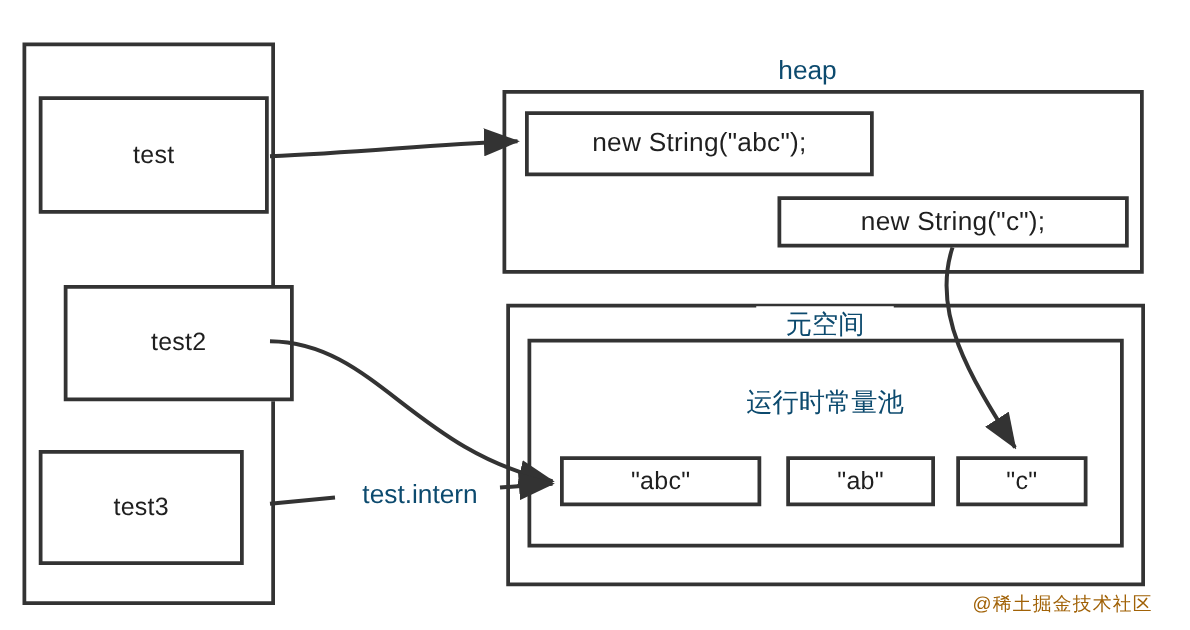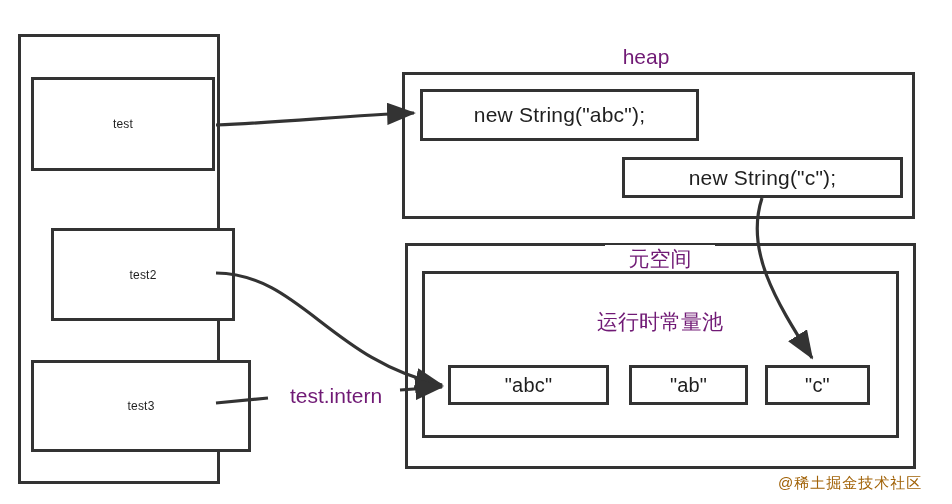--- a/index.html
+++ b/index.html
@@ -24,31 +24,31 @@
     align-items: center;
     justify-content: center;
   }
   .box-label {
     color: #1f1f1f;
     white-space: nowrap;
     letter-spacing: 0.2px;
   }
   .plain-label {
     position: absolute;
-    color: #701a75;
+    color: #0c4a6e;
     white-space: nowrap;
     display: flex;
     align-items: center;
     justify-content: center;
   }
   .region-title {
     font-size: 21px;
   }
   .slot-text {
-    font-size: 12px;
+    font-size: 20px;
   }
   .code-text {
     font-size: 21px;
   }
   .pool-item-text {
     font-size: 20px;
   }
   .edge-label {
     font-size: 21px;
   }
@@ -76,21 +76,21 @@
   <div class="box" style="left:18px; top:34px; width:202px; height:450px;"></div>
 
   <div class="box" style="left:31px; top:77px; width:184px; height:94px;">
     <span class="box-label slot-text">test</span>
   </div>
 
   <div class="box" style="left:31px; top:228px; width:184px; height:93px;margin-left:20px;">
     <span class="box-label slot-text">test2</span>
   </div>
 
-  <div class="box" style="left:31px; top:360px; width:220px; height:92px;">
+  <div class="box" style="left:31px; top:360px; width:164px; height:92px;">
     <span class="box-label slot-text">test3</span>
   </div>
 
   <div class="plain-label region-title" style="left:600px; top:44px; width:92px; height:26px;">heap</div>
 
   <div class="box" style="left:402px; top:72px; width:513px; height:147px;"></div>
 
   <div class="box" style="left:420px; top:89px; width:279px; height:52px;">
     <span class="box-label code-text">new String("abc");</span>
   </div>

